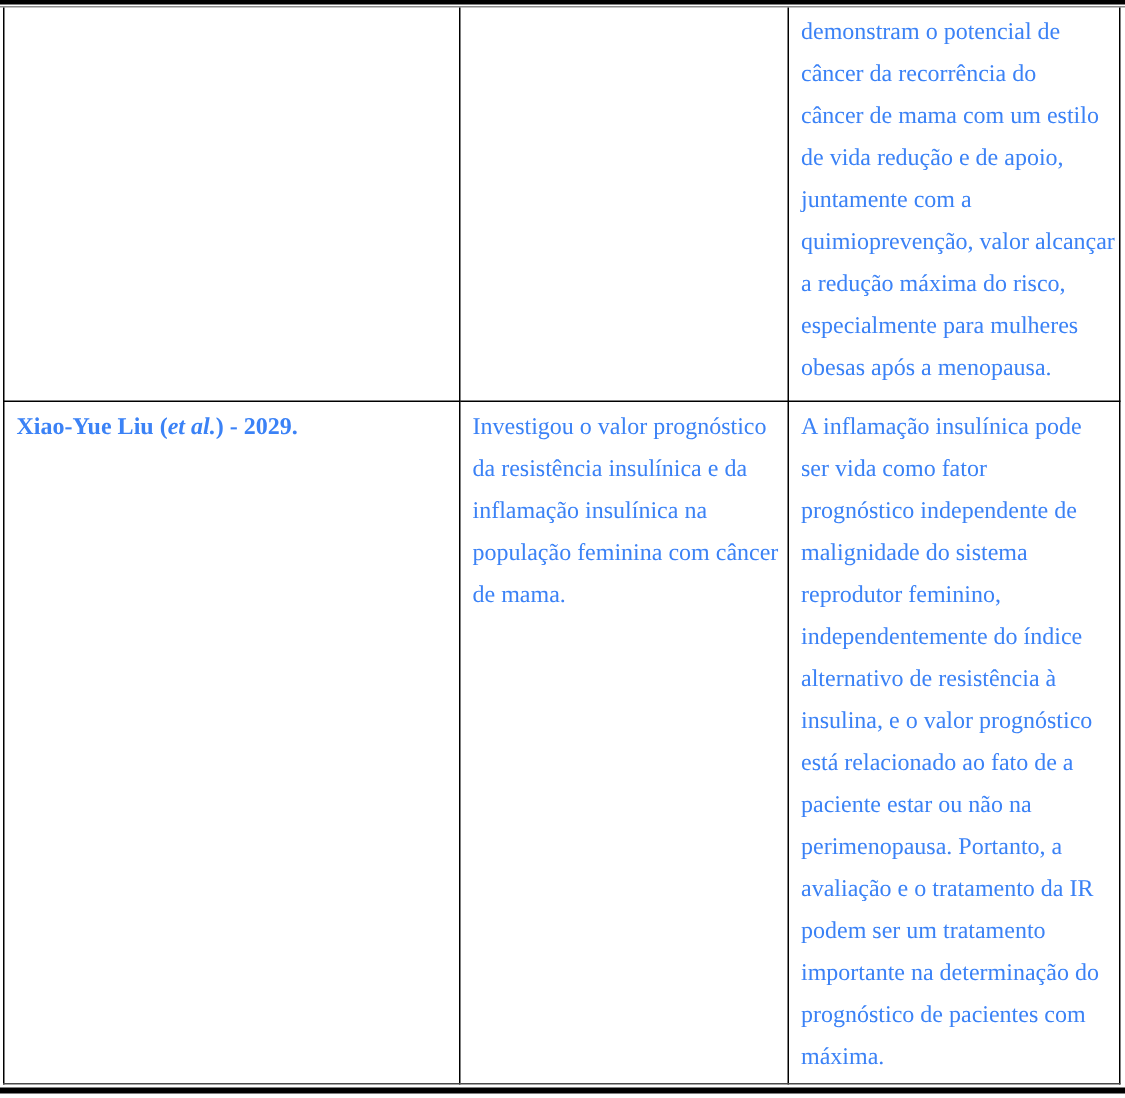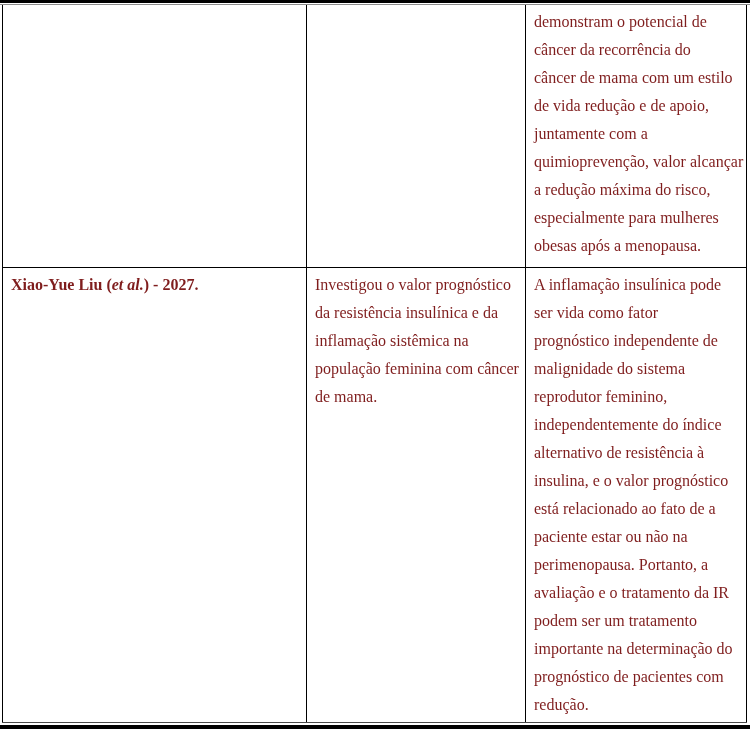--- a/index.html
+++ b/index.html
@@ -7,21 +7,21 @@
     padding: 0;
     background: #ffffff;
   }
   .page {
     position: relative;
     width: 750px;
     height: 732px;
     background: #ffffff;
     overflow: hidden;
     font-family: "Liberation Serif", "DejaVu Serif", serif;
-    color: #7f1d1d;
+    color: #3b82f6;
   }
   .rule-top-thick {
     position: absolute;
     top: 0; left: 0;
     width: 750px; height: 3px;
     background: #000000;
   }
   .rule-top-thin {
     position: absolute;
     top: 4px; left: 0;
@@ -92,27 +92,27 @@
               <div class="tline">juntamente com a</div>
               <div class="tline">quimioprevenção, valor alcançar</div>
               <div class="tline">a redução máxima do risco,</div>
               <div class="tline">especialmente para mulheres</div>
               <div class="tline">obesas após a menopausa.</div>
             </div>
         </td>
       </tr>
       <tr class="row-2">
         <td>
-          <p class="author"><span>Xiao-Yue Liu (</span><span class="etal">et al.</span><span>) - 2027.</span></p>
+          <p class="author"><span>Xiao-Yue Liu (</span><span class="etal">et al.</span><span>) - 2029.</span></p>
         </td>
         <td>
           <div>
               <div class="tline">Investigou o valor prognóstico</div>
               <div class="tline">da resistência insulínica e da</div>
-              <div class="tline">inflamação sistêmica na</div>
+              <div class="tline">inflamação insulínica na</div>
               <div class="tline">população feminina com câncer</div>
               <div class="tline">de mama.</div>
             </div>
         </td>
         <td>
           <div>
               <div class="tline">A inflamação insulínica pode</div>
               <div class="tline">ser vida como fator</div>
               <div class="tline">prognóstico independente de</div>
               <div class="tline">malignidade do sistema</div>
@@ -120,21 +120,21 @@
               <div class="tline">independentemente do índice</div>
               <div class="tline">alternativo de resistência à</div>
               <div class="tline">insulina, e o valor prognóstico</div>
               <div class="tline">está relacionado ao fato de a</div>
               <div class="tline">paciente estar ou não na</div>
               <div class="tline">perimenopausa. Portanto, a</div>
               <div class="tline">avaliação e o tratamento da IR</div>
               <div class="tline">podem ser um tratamento</div>
               <div class="tline">importante na determinação do</div>
               <div class="tline">prognóstico de pacientes com</div>
-              <div class="tline">redução.</div>
+              <div class="tline">máxima.</div>
             </div>
         </td>
       </tr>
     </tbody>
   </table>
 
   <div class="rule-bottom-thick"></div>
 
 </div>
 

